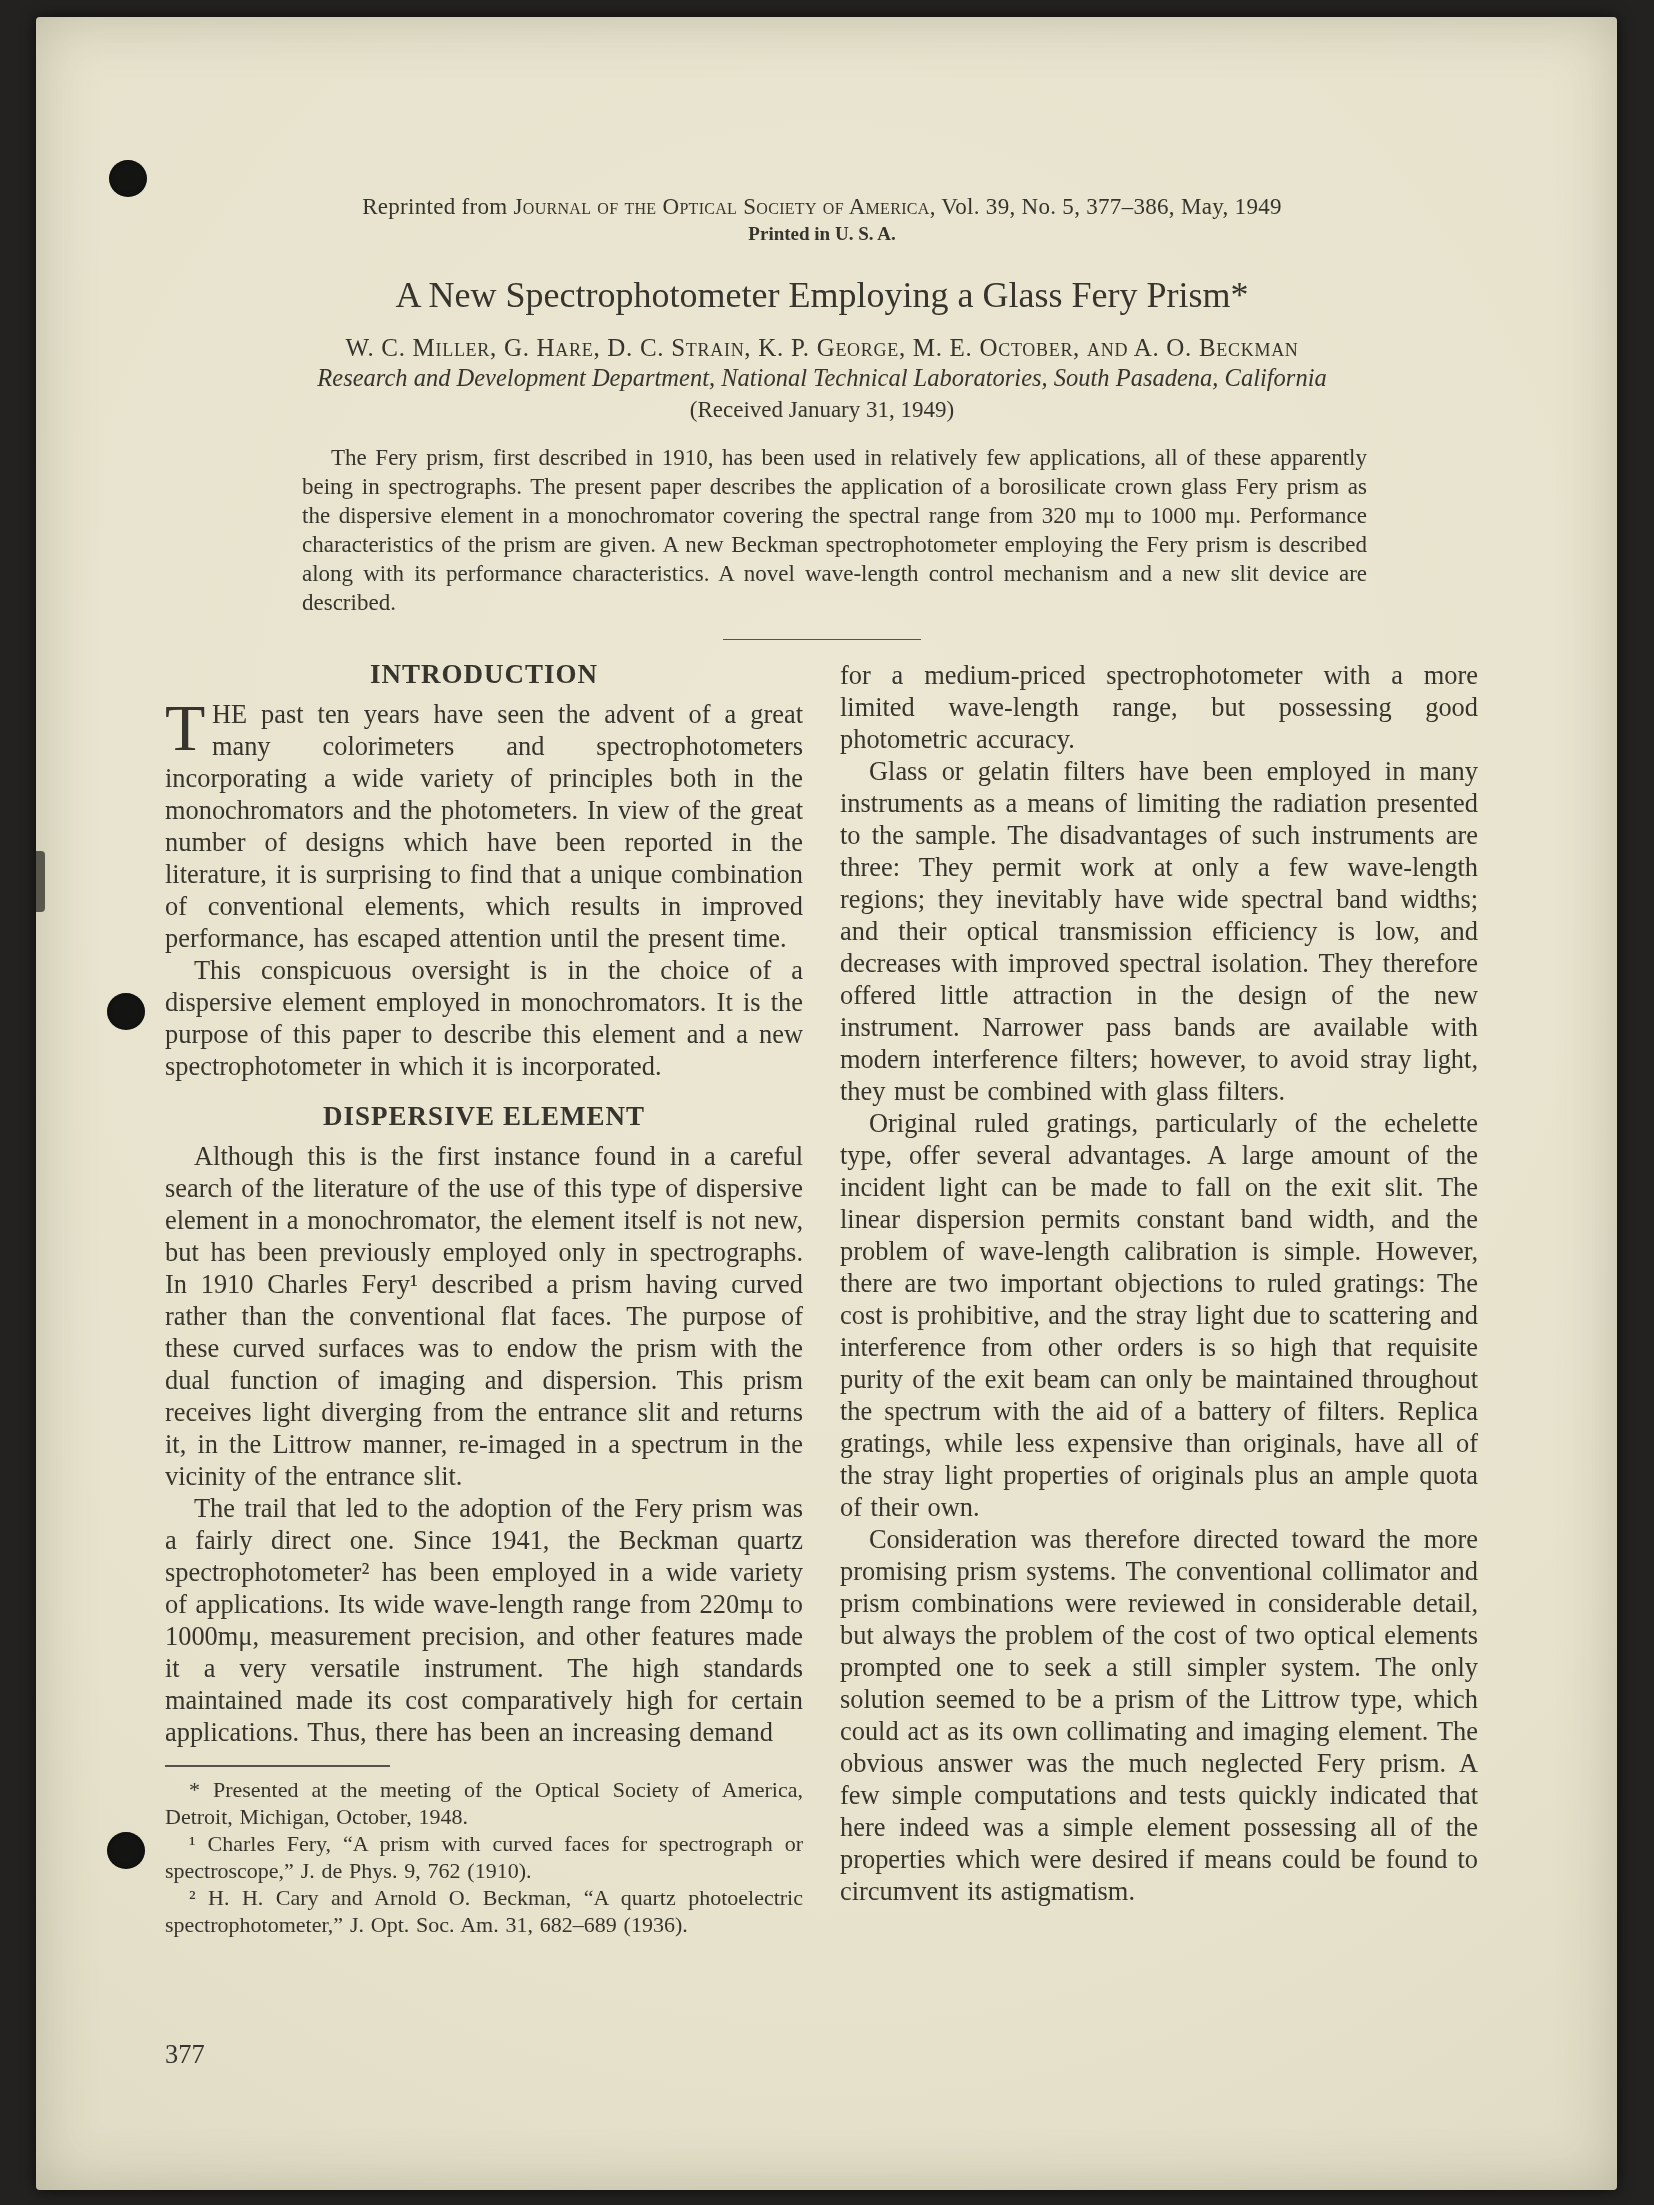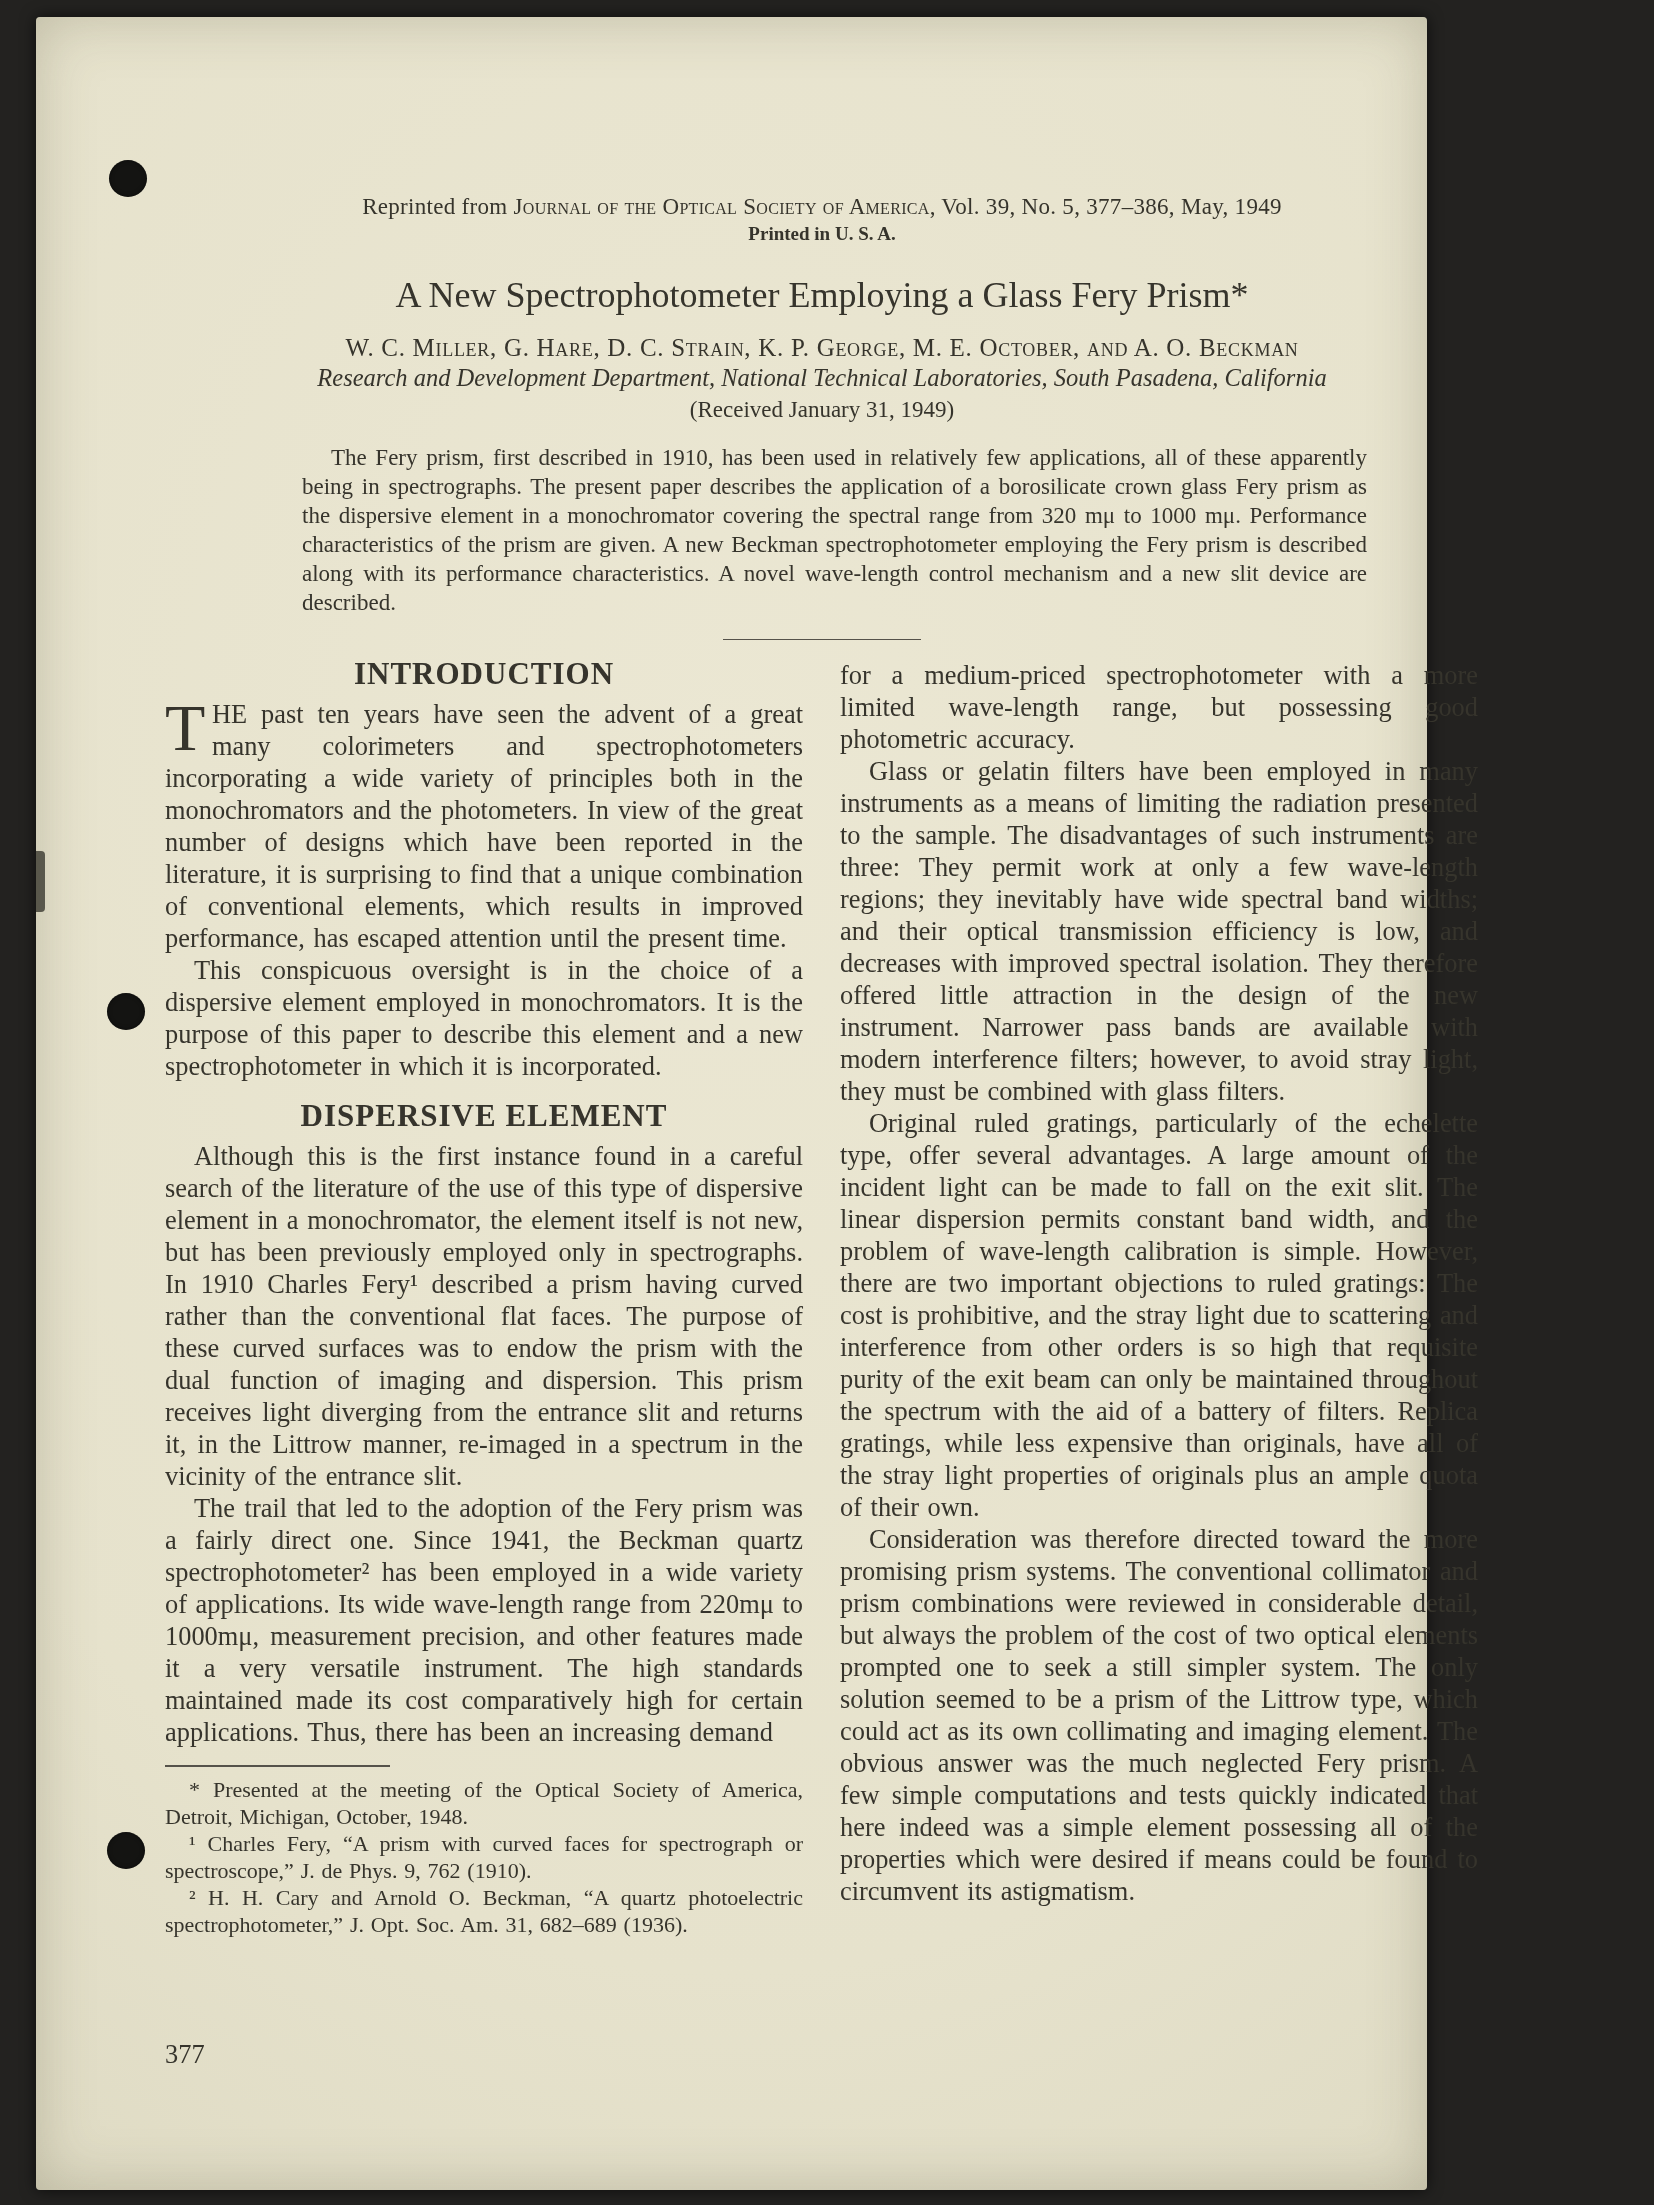--- a/index.html
+++ b/index.html
@@ -11,21 +11,21 @@
     height: 2205px;
     position: relative;
     background: #232220;
     font-family: "Liberation Serif", serif;
     overflow: hidden;
   }
   .page {
     position: absolute;
     left: 36px;
     top: 17px;
-    width: 1391px;
+    width: 1581px;
     height: 2173px;
     background: radial-gradient(120% 100% at 50% 35%, #ebe7d3 0%, #e6e2cc 55%, #d8d4bc 100%);
     border-radius: 4px;
     box-shadow: inset 0 0 59px rgba(90,85,60,0.28), 0 0 14.5px rgba(0,0,0,0.65);
     color: #36342c;
   }
   .hole {
     position: absolute;
     width: 38px;
     height: 37px;
@@ -109,21 +109,21 @@
     display: flex;
     gap: 37px;
   }
   .col {
     width: 638px;
     text-align: justify;
   }
   .sec-heading {
     margin: 0 0 9.3px 0;
     text-align: center;
-    font-size: 31px;
+    font-size: 27px;
     line-height: 30px;
     font-weight: bold;
     letter-spacing: 1px;
   }
   .sec-heading + .body-para { margin-top: 0; }
   .body-para + .sec-heading { margin-top: 19px; }
   .body-para {
     margin: 0;
     font-size: 26.4px;
     line-height: 32px;

